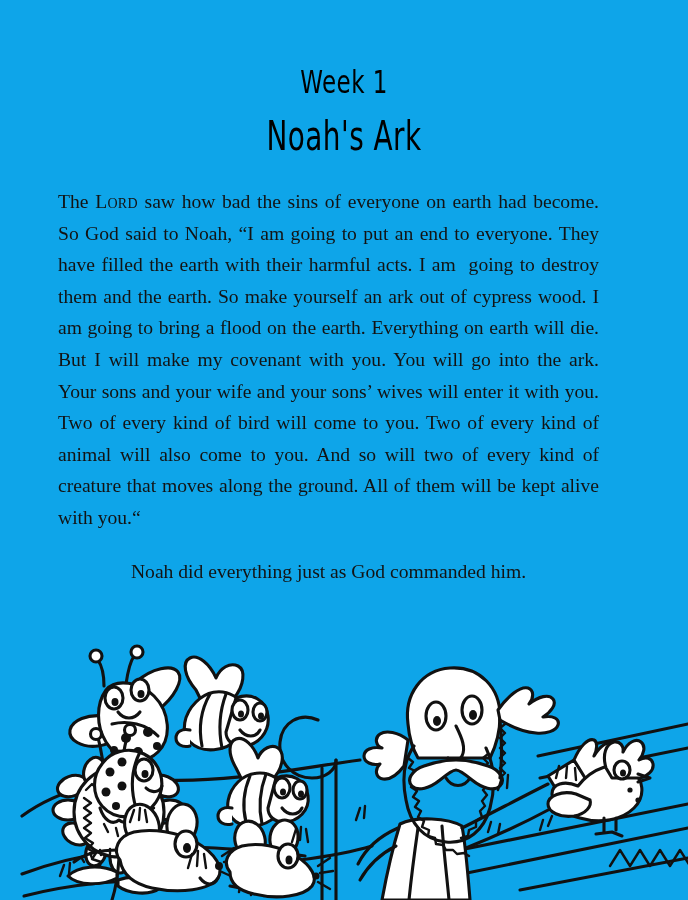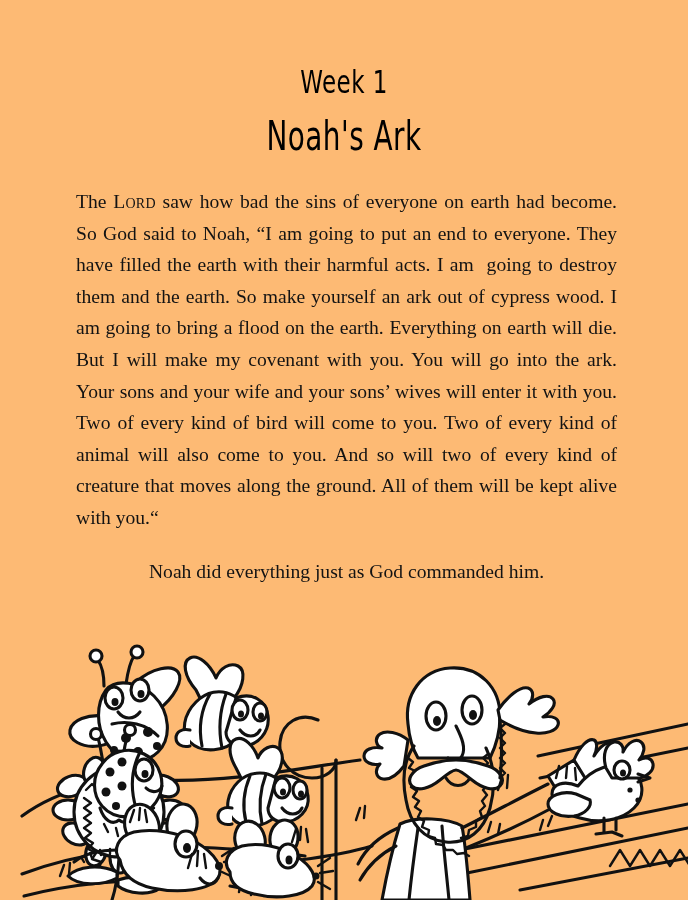--- a/index.html
+++ b/index.html
@@ -11,21 +11,21 @@
     width: 688px;
     height: 900px;
     position: relative;
     overflow: hidden;
     font-family: "Liberation Serif", serif;
     color: #111111;
   }
   .page {
     position: absolute;
     inset: 0;
-    background: #fdba74;
+    background: #0ea5e9;
   }
 
   
   .week-label {
     position: absolute;
     left: 0;
     right: 0;
     top: 64px;
     text-align: center;
     font-family: "DejaVu Sans", sans-serif;
@@ -47,21 +47,21 @@
     letter-spacing: 0.5px;
     font-weight: 400;
     color: #000000;
     transform: scaleY(1.3) scaleX(0.9);
     transform-origin: center top;
   }
 
   
   .body-text {
     position: absolute;
-    left: 76px;
+    left: 58px;
     top: 186px;
     width: 541px;
   }
   .body-text p {
     margin: 0 0 22px 0;
     font-family: "Liberation Serif", serif;
     font-size: 19.6px;
     line-height: 31.6px;
     text-align: justify;
     text-justify: inter-word;

